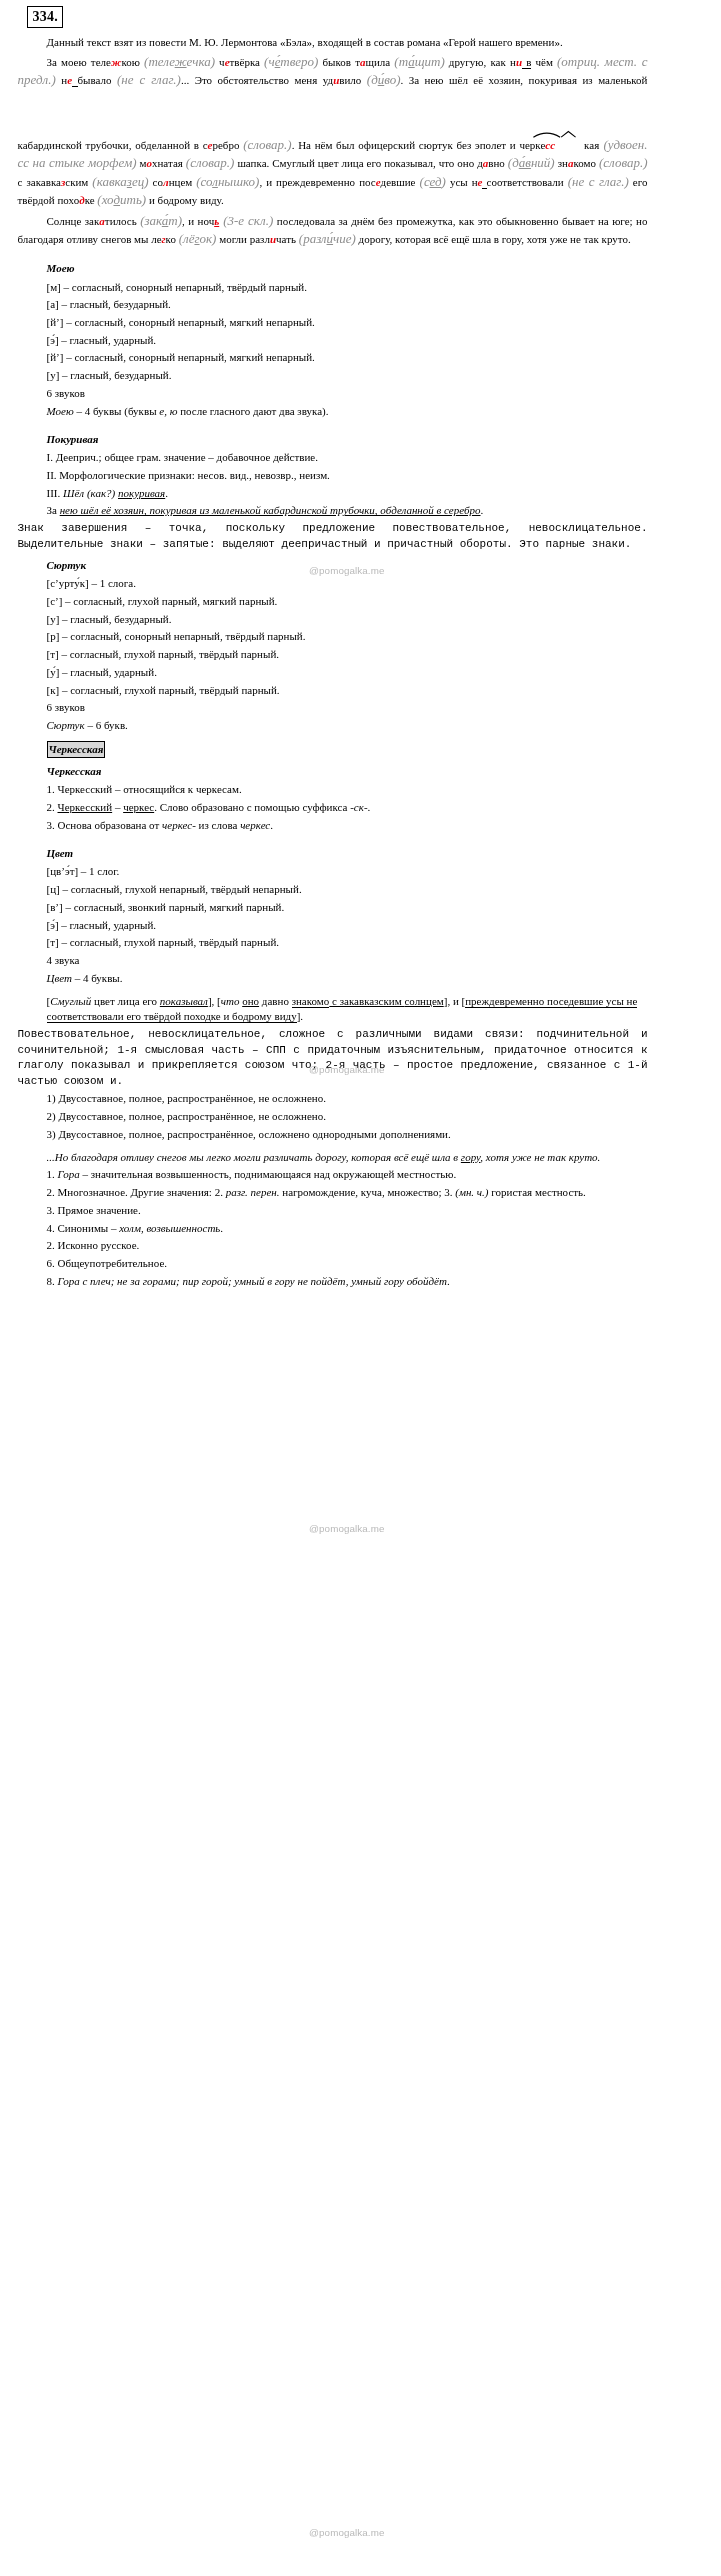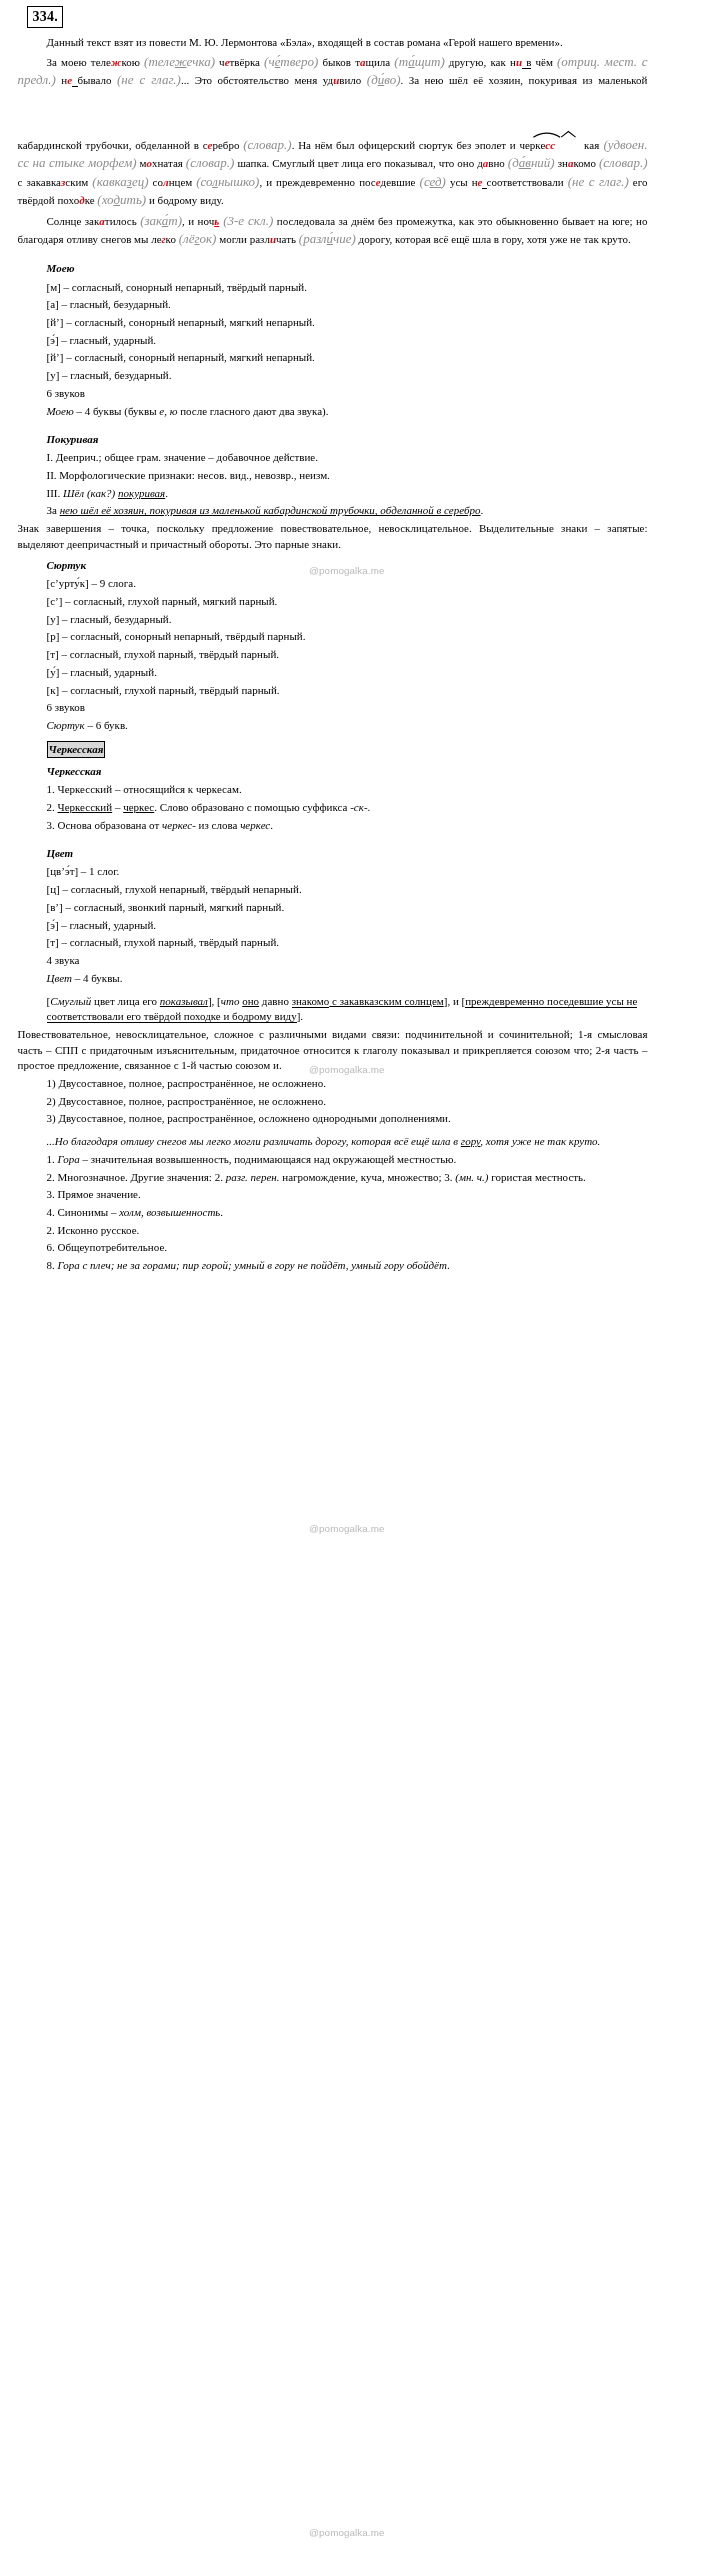--- a/index.html
+++ b/index.html
@@ -35,20 +35,21 @@
     padding: 3.1px 4.1px 2.6px 4.6px;
     letter-spacing: 0.3px;
   }
   p {
     margin: 0 0 2.1px 0;
     text-align: justify;
     text-indent: 29px;
   }
   p.noind {
     text-indent: 0;
+    font-family: Liberation Mono, monospace;
   }
   
   .c {
     color: #8e8e8e;
     font-style: italic;
     font-size: 13px;
   }
   .r {
     color: #e8000b;
     font-weight: bold;
@@ -154,21 +155,21 @@
   <div class="sec-title">Покуривая</div>
   <div>
       <div class="phon-line"><span>I. Дееприч.; общее грам. значение – добавочное действие.</span></div>
       <div class="phon-line"><span>II. Морфологические признаки: несов. вид., невозвр., неизм.</span></div>
       <div class="phon-line"><span>III. </span><span class="it">Шёл (как?) </span><span class="it u">покуривая</span><span>.</span></div>
     </div>
   <div class="phon-line"><span>За </span><span class="it u">нею шёл её хозяин, покуривая из маленькой кабардинской трубочки, обделанной в серебро</span><span>.</span></div>
   <p class="noind">Знак завершения – точка, поскольку предложение повествовательное, невосклицательное. Выделительные знаки – запятые: выделяют деепричастный и причастный обороты. Это парные знаки.</p>
 
   <div class="sec-title">Сюртук</div>
-  <div class="phon-line">[с’урту́к] – 9 слога.</div>
+  <div class="phon-line">[с’урту́к] – 1 слога.</div>
   <div>
       <div class="phon-line">[с’] – согласный, глухой парный, мягкий парный.</div>
       <div class="phon-line">[у] – гласный, безударный.</div>
       <div class="phon-line">[р] – согласный, сонорный непарный, твёрдый парный.</div>
       <div class="phon-line">[т] – согласный, глухой парный, твёрдый парный.</div>
       <div class="phon-line">[у́] – гласный, ударный.</div>
       <div class="phon-line">[к] – согласный, глухой парный, твёрдый парный.</div>
     </div>
   <div class="phon-line">6 звуков</div>
   <div class="phon-line"><span class="it">Сюртук</span><span> – 6 букв.</span></div>

